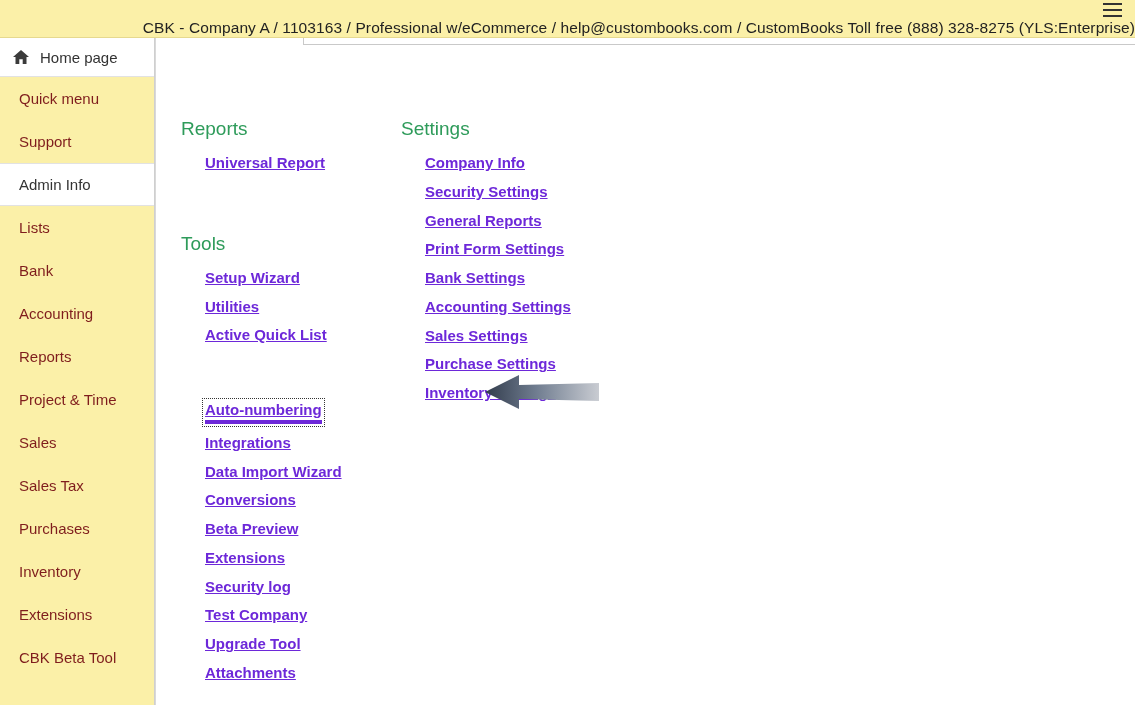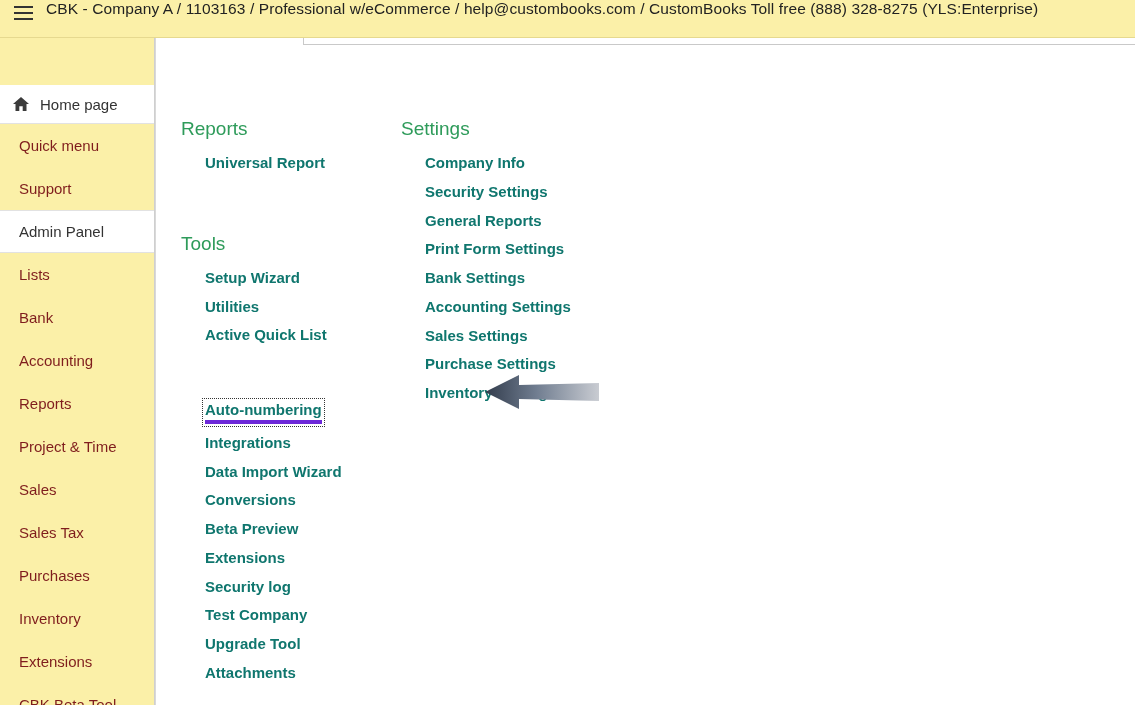--- a/index.html
+++ b/index.html
@@ -19,22 +19,23 @@
 
   
   .topbar {
     position: absolute;
     top: 0; left: 0;
     width: 1135px;
     height: 38px;
     background: #fbf0a8;
     border-bottom: 1px solid #e6d98f;
     display: flex;
-    align-items: flex-start;
+    align-items: flex-end;
     padding-left: 10px;
+    flex-direction: column;
   }
   .hamburger {
     width: 26px;
     height: 26px;
     display: flex;
     flex-direction: column;
     justify-content: center;
     align-items: center;
     gap: 4px;
     cursor: pointer;
@@ -64,21 +65,20 @@
     border-right: 1px solid #cfcfcf;
   }
   .home-item {
     height: 39px;
     background: #ffffff;
     display: flex;
     align-items: center;
     padding-left: 12px;
     border-bottom: 1px solid #e2e2e2;
     cursor: pointer;
-    margin-top: 47px;
   }
   .home-icon {
     width: 18px;
     height: 16px;
     position: relative;
     margin-right: 10px;
     flex: 0 0 auto;
   }
   .home-icon svg { display: block; }
   .home-label {
@@ -151,25 +151,26 @@
 
   .menu-list {
     list-style: none;
     margin: 0;
     padding: 0;
   }
   .menu-link {
     display: inline-block;
     font-size: 15px;
     font-weight: bold;
-    color: #0f766e;
+    color: #6d28d9;
     margin: 0 0 10px 24px;
     cursor: pointer;
     line-height: 1.25;
     white-space: nowrap;
+    text-decoration: underline;
   }
   .menu-link.focused {
     outline: 1px dotted #333;
     outline-offset: 2px;
     border-bottom: 4px solid #6d28d9;
     margin-top: 46px;
   }
 
   
   .pointer-arrow {
@@ -207,21 +208,21 @@
     </div>
 
     <ul class="nav-list">
       <li class="nav-item">
         <span>Quick menu</span>
       </li>
       <li class="nav-item">
         <span>Support</span>
       </li>
       <li class="nav-item selected">
-        <span>Admin Panel</span>
+        <span>Admin Info</span>
       </li>
       <li class="nav-item">
         <span>Lists</span>
       </li>
       <li class="nav-item">
         <span>Bank</span>
       </li>
       <li class="nav-item">
         <span>Accounting</span>
       </li>

